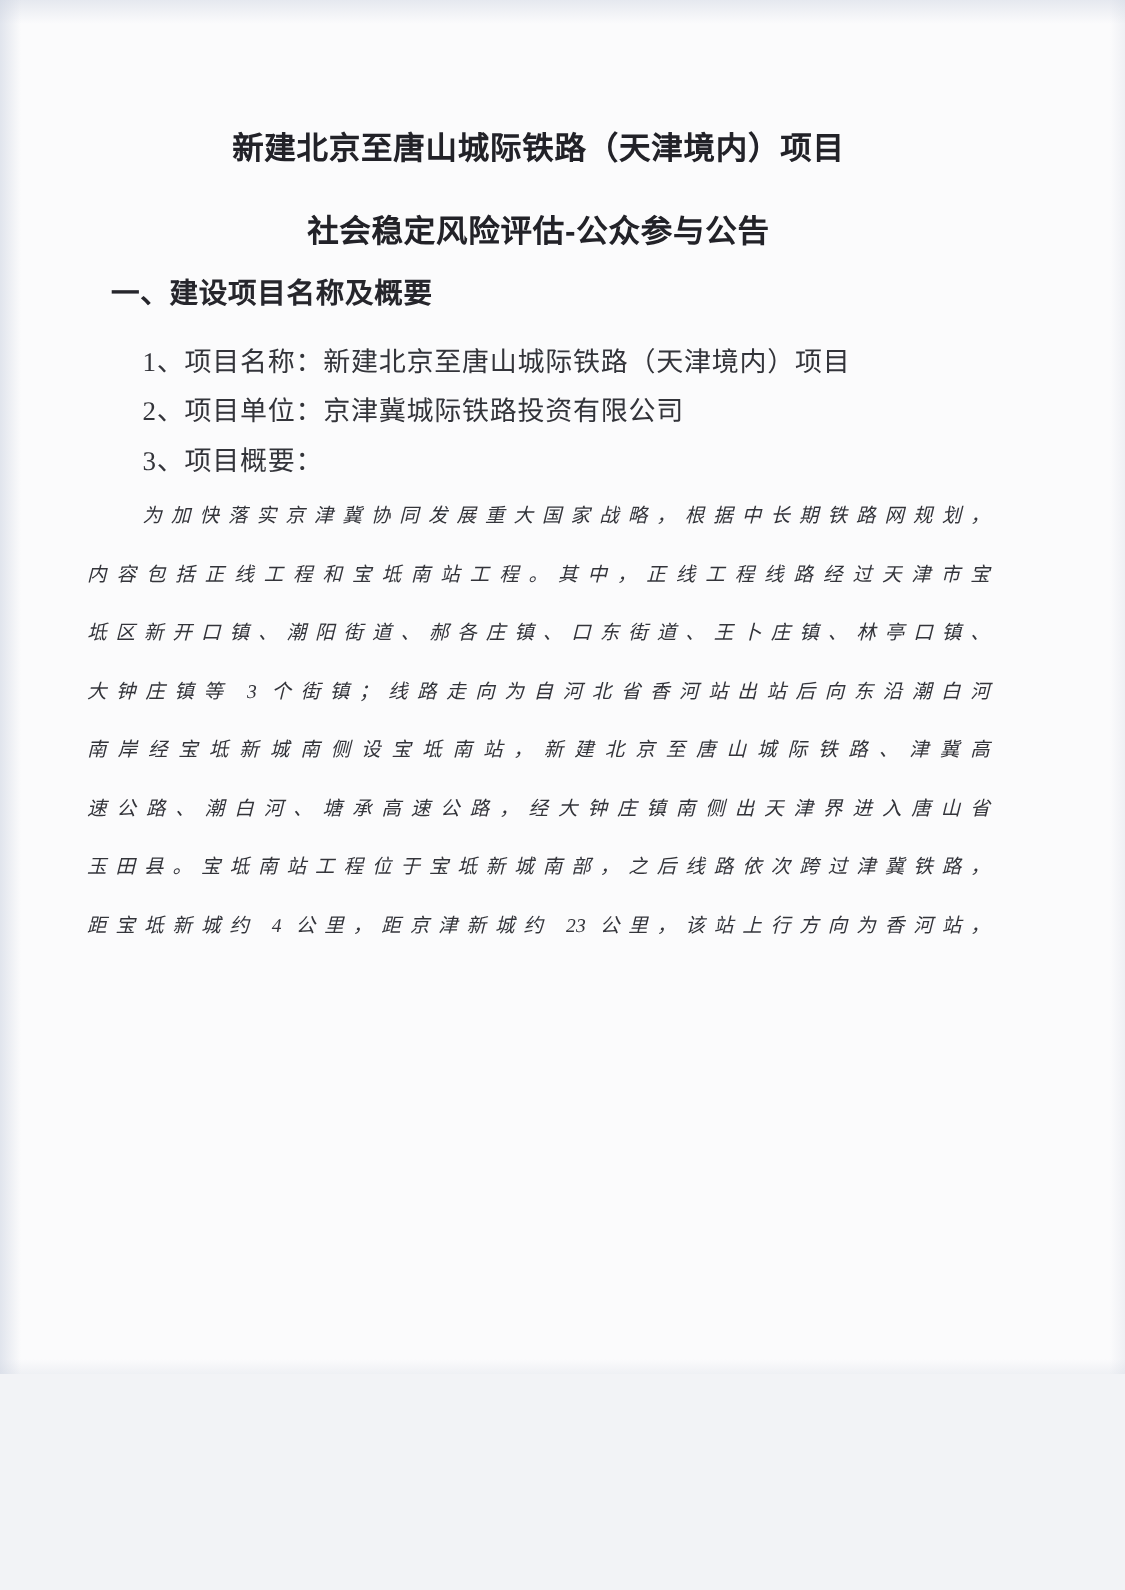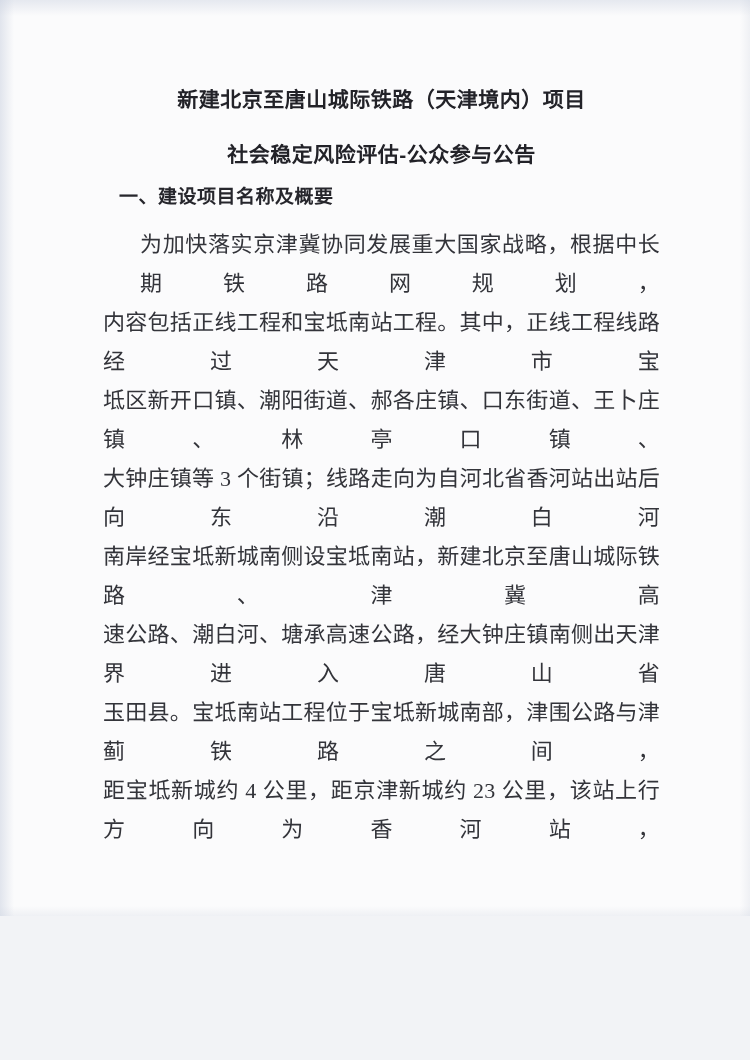--- a/index.html
+++ b/index.html
@@ -5,21 +5,21 @@
   html, body { margin: 0; padding: 0; }
   body {
     width: 750px; height: 1060px; overflow: hidden;
     background: #f2f3f6;
     font-family: "Liberation Serif", "DejaVu Serif", serif;
   }
   .page {
     position: relative;
     width: 750px; height: 916px;
     box-sizing: border-box;
-    padding: 86px 90px 0 103px;
+    padding: 86px 90px 0 58px;
     color: #33343a;
     background:
       linear-gradient(to right, rgba(203,210,224,0.55), rgba(203,210,224,0) 14px),
       linear-gradient(to bottom, rgba(203,210,224,0.45), rgba(203,210,224,0) 16px),
       linear-gradient(to left, rgba(210,215,226,0.30), rgba(210,215,226,0) 10px),
       linear-gradient(to top, rgba(210,215,226,0.30), rgba(210,215,226,0) 10px),
       #fbfbfc;
   }
   .doc-title, .doc-subtitle {
     margin: 0; text-align: center;
@@ -36,47 +36,53 @@
     font-weight: 700; color: #26262c;
     font-size: 19px; line-height: 24px;
     letter-spacing: 0.5px;
   }
   .item-line {
     font-size: 18px; line-height: 33px;
     padding-left: 37px;
     letter-spacing: 0.5px;
   }
   .para-line {
-    font-size: 22px; line-height: 39px;
+    font-size: 13px; line-height: 39px;
     text-align: justify; text-align-last: justify;
     letter-spacing: 0.2px;
+    font-style: italic;
   }
   .para-line.indent { padding-left: 37px; }
   .para-line.last { text-align-last: left; }
   .group-items { margin-top: 0; }
 </style>
 </head>
 <body>
 
 <div class="page">
 
   <h1 class="doc-title">新建北京至唐山城际铁路（天津境内）项目</h1>
   <h1 class="doc-subtitle">社会稳定风险评估-公众参与公告</h1>
 
   <h2 class="sec-heading">一、建设项目名称及概要</h2>
 
+  <div class="group-items">
+    <div class="item-line">1、项目名称：新建北京至唐山城际铁路（天津境内）项目</div>
+    <div class="item-line">2、项目单位：京津冀城际铁路投资有限公司</div>
+    <div class="item-line">3、项目概要：</div>
+  </div>
 
   <div>
     <div class="para-line indent">为加快落实京津冀协同发展重大国家战略，根据中长期铁路网规划，</div>
   </div>
 
   <div>
     <div class="para-line">内容包括正线工程和宝坻南站工程。其中，正线工程线路经过天津市宝</div>
     <div class="para-line">坻区新开口镇、潮阳街道、郝各庄镇、口东街道、王卜庄镇、林亭口镇、</div>
     <div class="para-line">大钟庄镇等 3 个街镇；线路走向为自河北省香河站出站后向东沿潮白河</div>
     <div class="para-line">南岸经宝坻新城南侧设宝坻南站，新建北京至唐山城际铁路、津冀高</div>
     <div class="para-line">速公路、潮白河、塘承高速公路，经大钟庄镇南侧出天津界进入唐山省</div>
-    <div class="para-line">玉田县。宝坻南站工程位于宝坻新城南部，津围公路与津蓟铁路之间，</div>
+    <div class="para-line">玉田县。宝坻南站工程位于宝坻新城南部，之后线路依次跨过津冀铁路，</div>
     <div class="para-line">距宝坻新城约 4 公里，距京津新城约 23 公里，该站上行方向为香河站，</div>
 
   </div>
 
 </div>
 
 </body></html>

